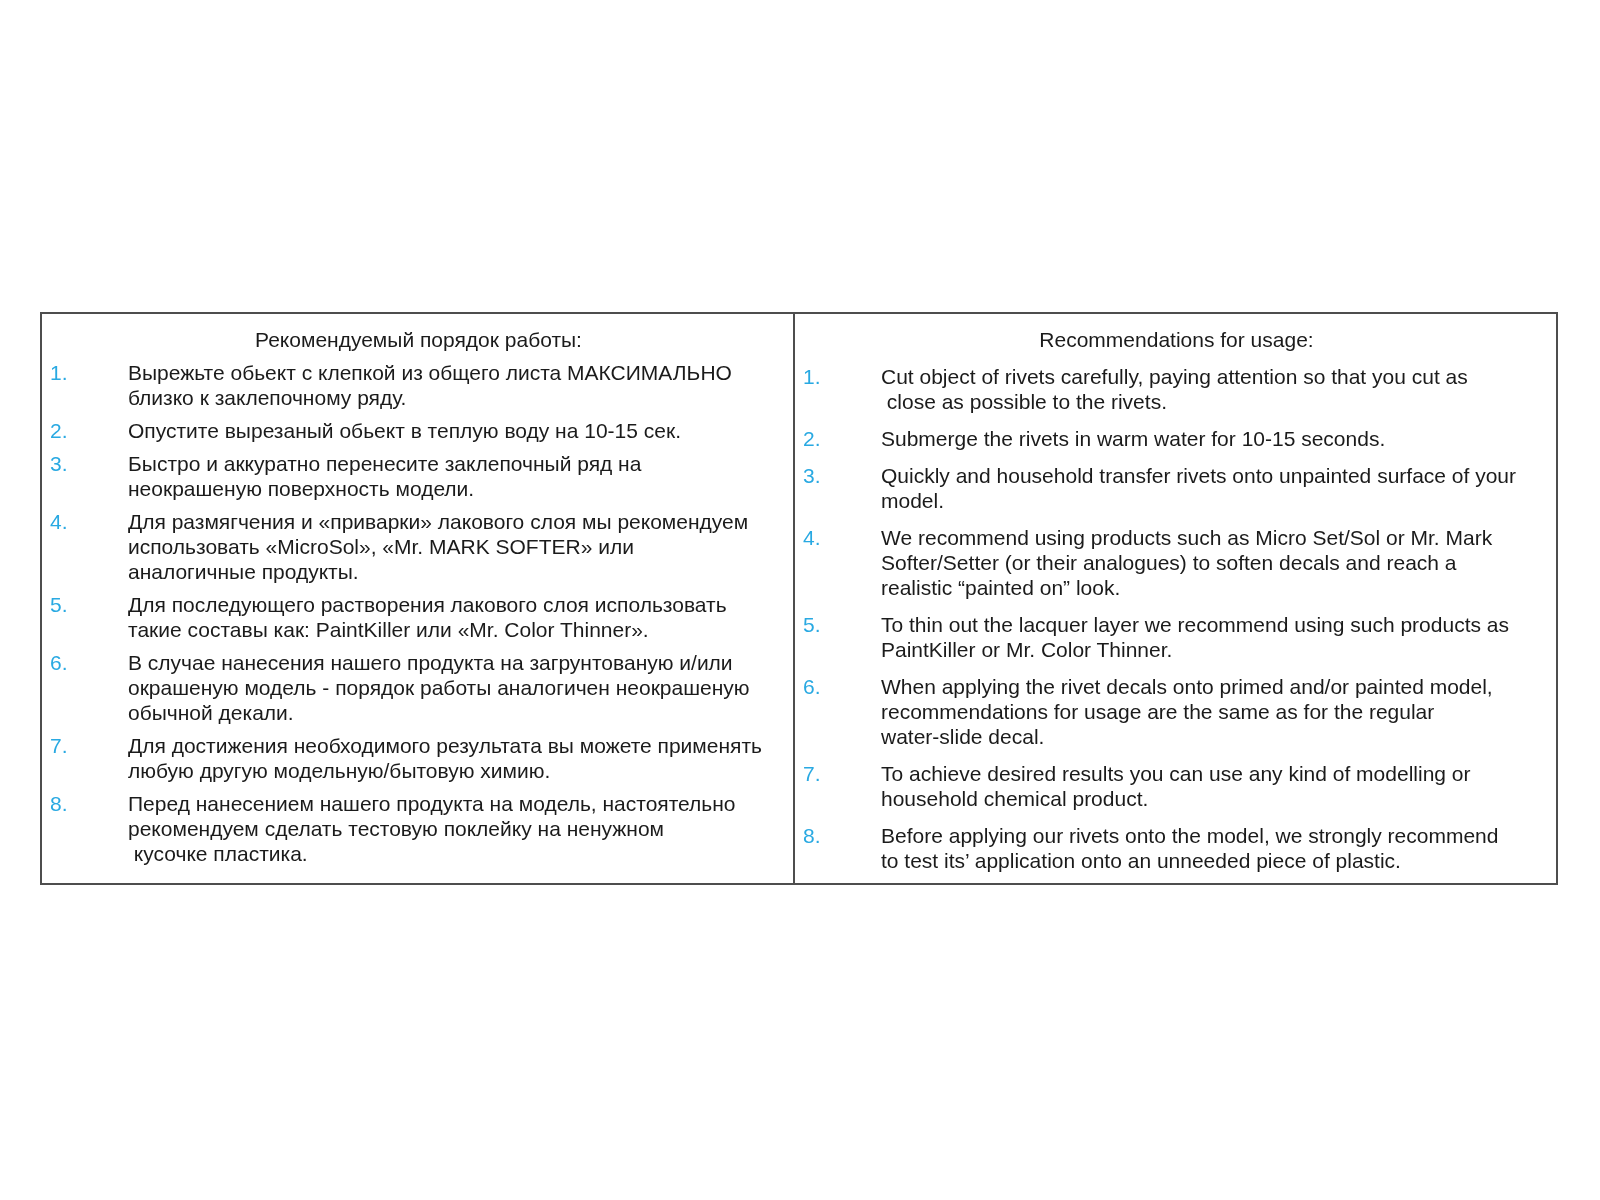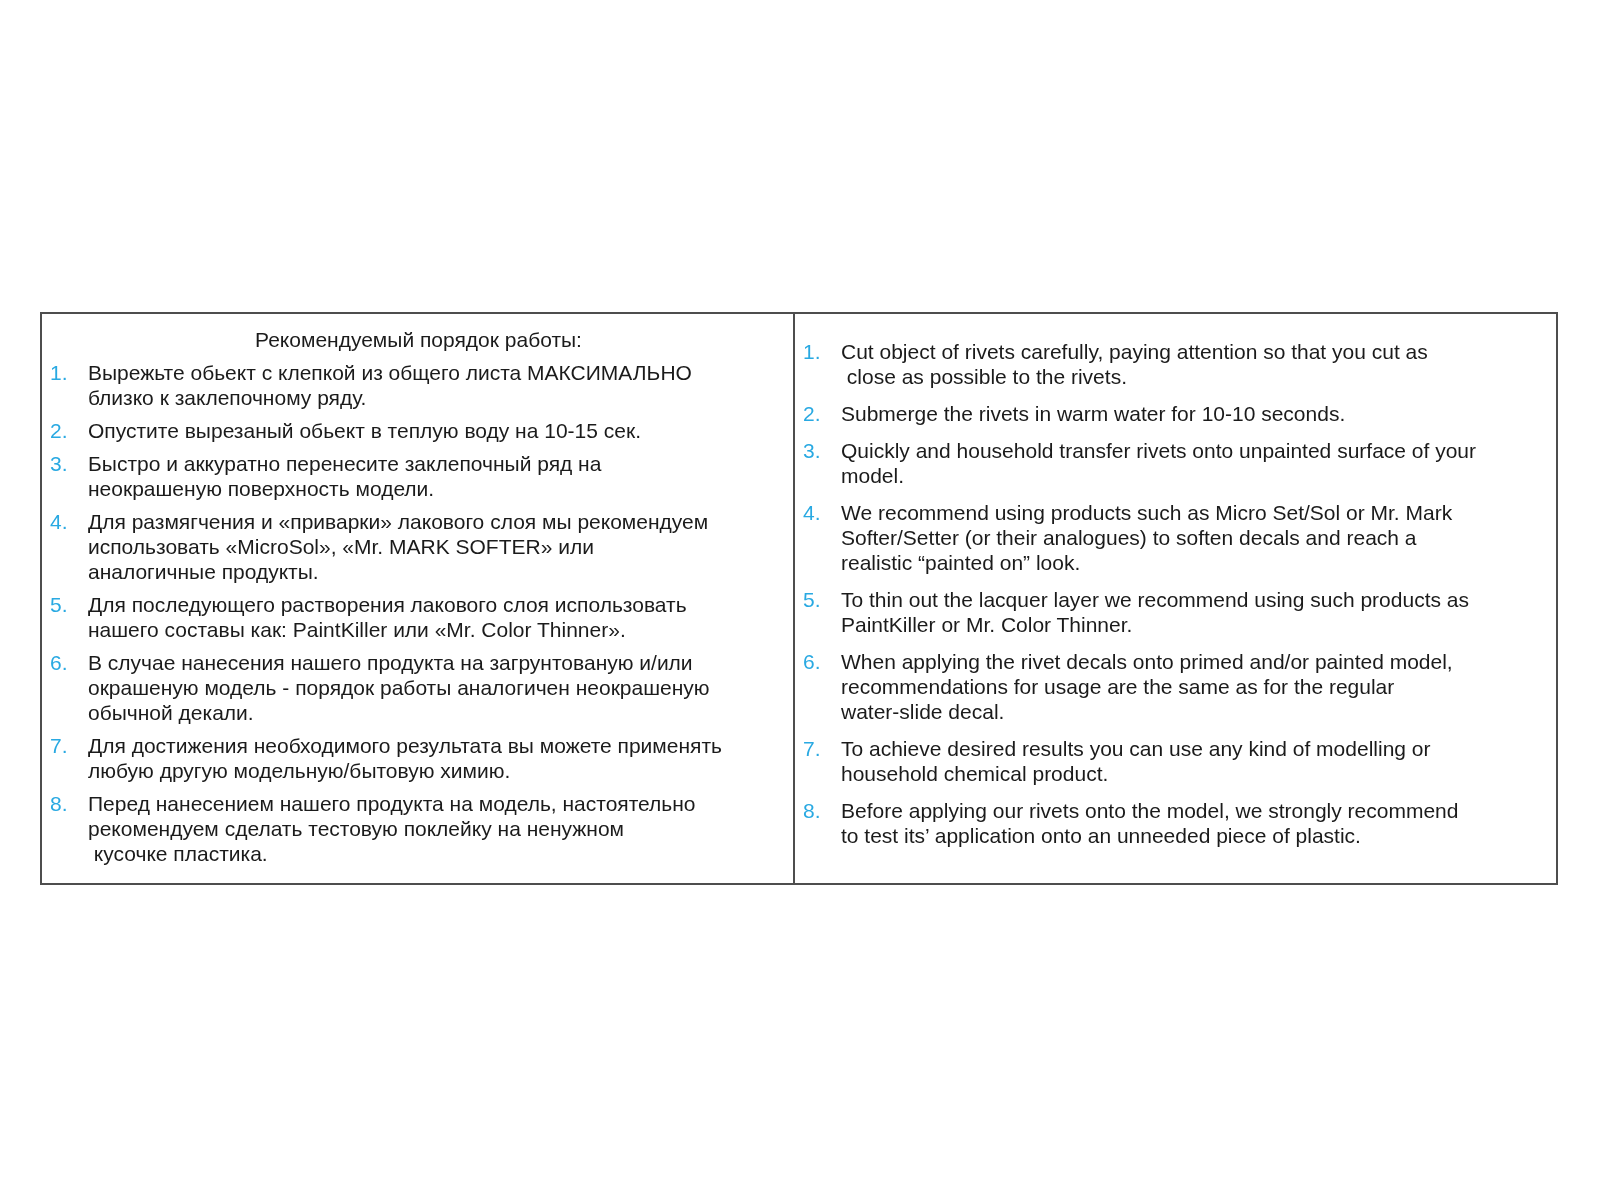--- a/index.html
+++ b/index.html
@@ -55,20 +55,21 @@
   .item .num {
     flex: 0 0 40px;
     width: 40px;
     padding-left: 2px;
     box-sizing: border-box;
     color: #29a9e2;
   }
   .item .txt {
     flex: 1;
     white-space: pre;
+    margin-left: 40px;
   }
 </style>
 </head>
 <body>
 
 <div class="panel">
 
   <div class="col col-ru">
     <div class="col-title">Рекомендуемый порядок работы:</div>
 
@@ -88,21 +89,21 @@
     </div>
     <div class="item">
       <span class="num">4.</span>
       <span class="txt">Для размягчения и «приварки» лакового слоя мы рекомендуем
 использовать «MicroSol», «Mr. MARK SOFTER» или
 аналогичные продукты.</span>
     </div>
     <div class="item">
       <span class="num">5.</span>
       <span class="txt">Для последующего растворения лакового слоя использовать
-нашего составы как: PaintKiller или «Mr. Color Thinner».</span>
+такие составы как: PaintKiller или «Mr. Color Thinner».</span>
     </div>
     <div class="item">
       <span class="num">6.</span>
       <span class="txt">В случае нанесения нашего продукта на загрунтованую и/или
 окрашеную модель - порядок работы аналогичен неокрашеную
 обычной декали.</span>
     </div>
     <div class="item">
       <span class="num">7.</span>
       <span class="txt">Для достижения необходимого результата вы можете применять
@@ -110,29 +111,30 @@
     </div>
     <div class="item">
       <span class="num">8.</span>
       <span class="txt">Перед нанесением нашего продукта на модель, настоятельно
 рекомендуем сделать тестовую поклейку на ненужном
  кусочке пластика.</span>
     </div>
   </div>
 
   <div class="col col-en">
+    <div class="col-title">Recommendations for usage:</div>
 
     <div class="item">
       <span class="num">1.</span>
       <span class="txt">Cut object of rivets carefully, paying attention so that you cut as
  close as possible to the rivets.</span>
     </div>
     <div class="item">
       <span class="num">2.</span>
-      <span class="txt">Submerge the rivets in warm water for 10-10 seconds.</span>
+      <span class="txt">Submerge the rivets in warm water for 10-15 seconds.</span>
     </div>
     <div class="item">
       <span class="num">3.</span>
       <span class="txt">Quickly and household transfer rivets onto unpainted surface of your
 model.</span>
     </div>
     <div class="item">
       <span class="num">4.</span>
       <span class="txt">We recommend using products such as Micro Set/Sol or Mr. Mark
 Softer/Setter (or their analogues) to soften decals and reach a

